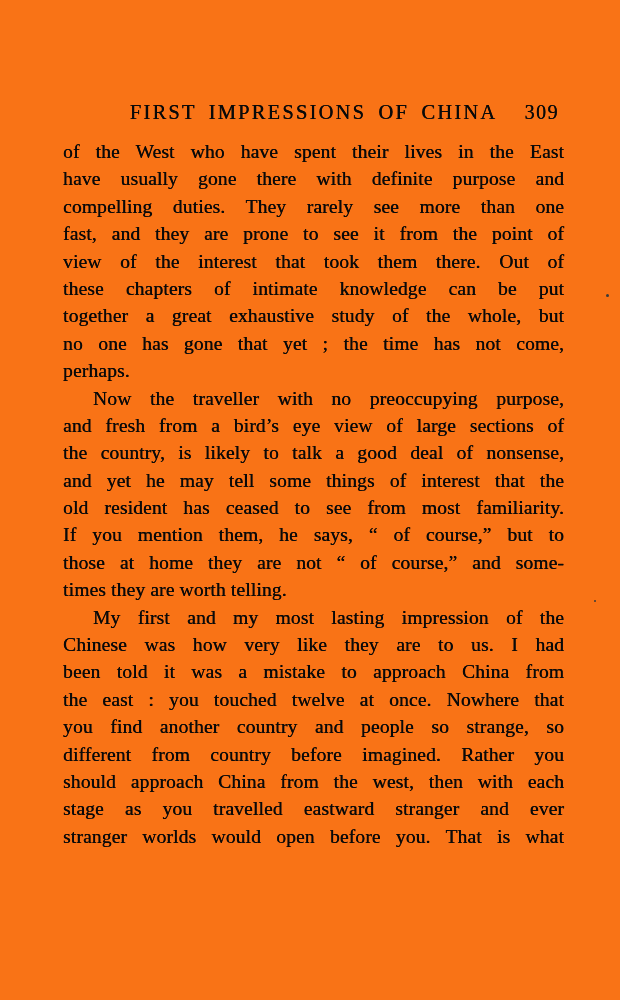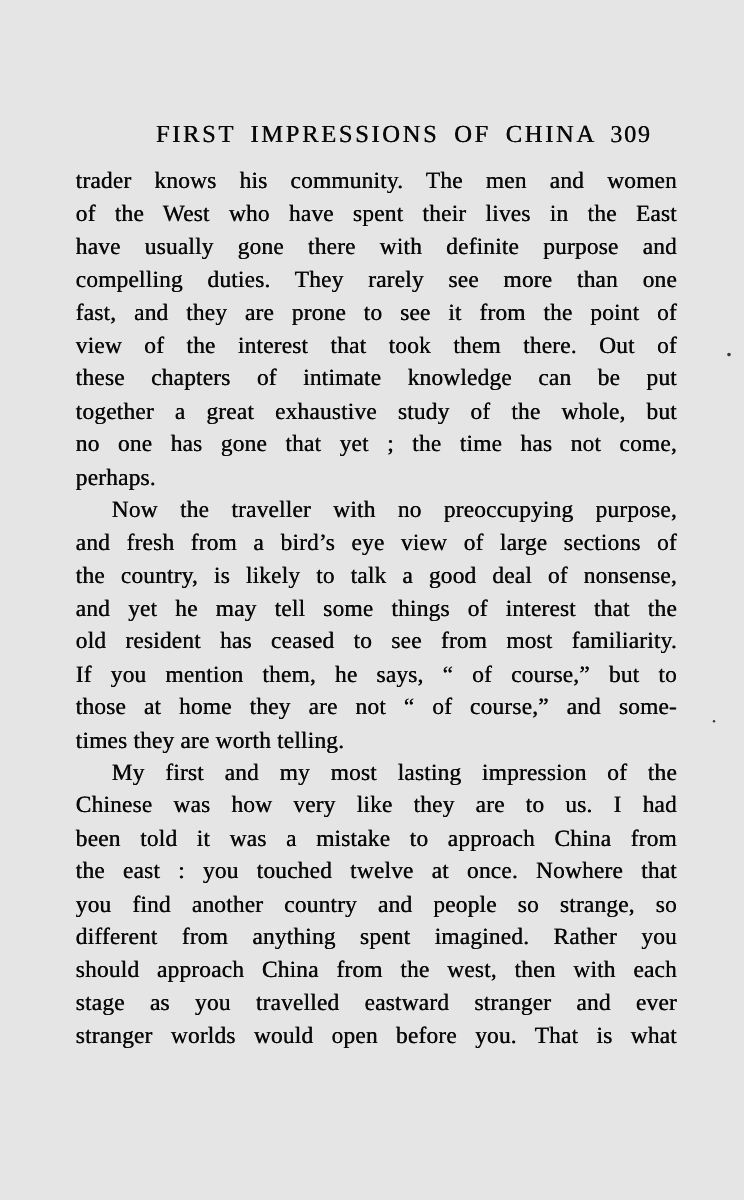--- a/index.html
+++ b/index.html
@@ -1,21 +1,21 @@
 <!DOCTYPE html>
 <html><head>
 <meta charset="utf-8">
 <style>
   * { margin: 0; padding: 0; box-sizing: border-box; }
   html, body { background: #ffffff; }
   .scan-page {
     position: relative;
     width: 620px;
     height: 1000px;
-    background: #e5e5e5;
+    background: #f97316;
     overflow: hidden;
     font-family: "Liberation Serif", "DejaVu Serif", serif;
     color: #0a0a0a;
   }
   .running-header {
     position: absolute;
     top: 101px;
     left: 63px;
     width: 501px;
     height: 26px;
@@ -24,21 +24,21 @@
     display: block;
     text-align: center;
     font-size: 20.5px;
     letter-spacing: 2.2px;
     word-spacing: 5px;
     white-space: nowrap;
     text-shadow: 0.35px 0 0 currentColor;
   }
   .running-header .pagenum {
     position: absolute;
-    right: 21px;
+    right: 5px;
     top: 0;
     font-size: 20px;
     letter-spacing: 1.5px;
     text-shadow: 0.35px 0 0 currentColor;
   }
   .page-body {
     position: absolute;
     top: 138px;
     left: 63px;
     width: 501px;
@@ -68,21 +68,20 @@
 <body>
 
 <div class="scan-page">
   <div class="running-header">
     <span class="title">FIRST IMPRESSIONS OF CHINA</span>
     <span class="pagenum">309</span>
   </div>
 
   <div class="page-body">
       <div>
-        <div class="line">trader knows his community. The men and women</div>
         <div class="line">of the West who have spent their lives in the East</div>
         <div class="line">have usually gone there with definite purpose and</div>
         <div class="line">compelling duties. They rarely see more than one</div>
         <div class="line">fast, and they are prone to see it from the point of</div>
         <div class="line">view of the interest that took them there. Out of</div>
         <div class="line">these chapters of intimate knowledge can be put</div>
         <div class="line">together a great exhaustive study of the whole, but</div>
         <div class="line">no one has gone that yet ; the time has not come,</div>
         <div class="line flush">perhaps.</div>
       </div>
@@ -95,21 +94,21 @@
         <div class="line">If you mention them, he says, “ of course,” but to</div>
         <div class="line">those at home they are not “ of course,” and some-</div>
         <div class="line flush">times they are worth telling.</div>
       </div>
       <div>
         <div class="line indent">My first and my most lasting impression of the</div>
         <div class="line">Chinese was how very like they are to us. I had</div>
         <div class="line">been told it was a mistake to approach China from</div>
         <div class="line">the east : you touched twelve at once. Nowhere that</div>
         <div class="line">you find another country and people so strange, so</div>
-        <div class="line">different from anything spent imagined. Rather you</div>
+        <div class="line">different from country before imagined. Rather you</div>
         <div class="line">should approach China from the west, then with each</div>
         <div class="line">stage as you travelled eastward stranger and ever</div>
         <div class="line">stranger worlds would open before you. That is what</div>
       </div>
     </div>
 
   <div class="speck speck-1"></div>
   <div class="speck speck-2"></div>
 </div>
 

